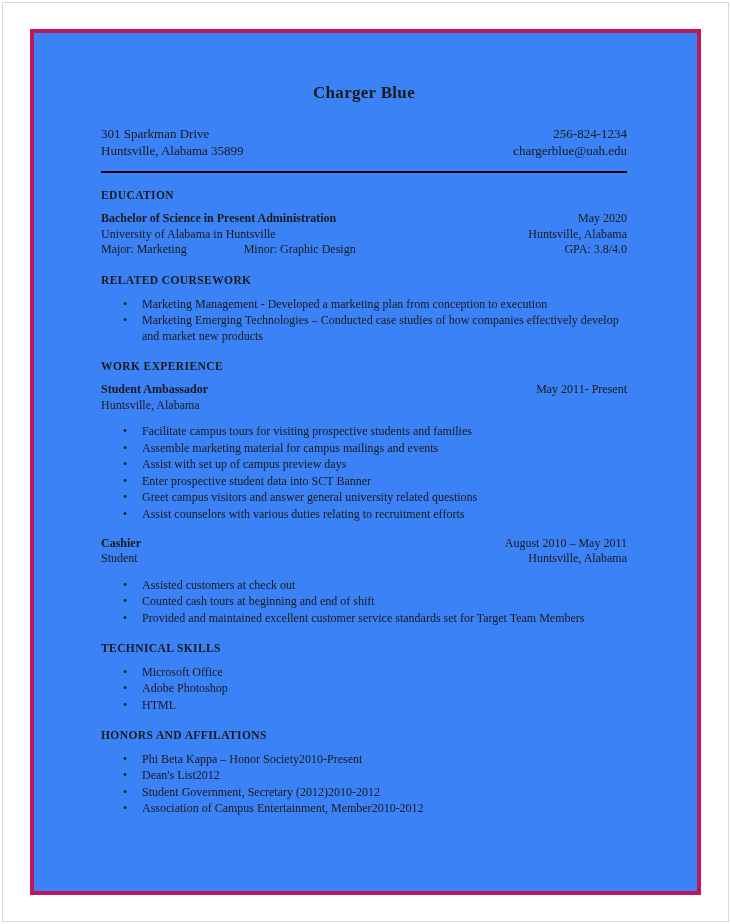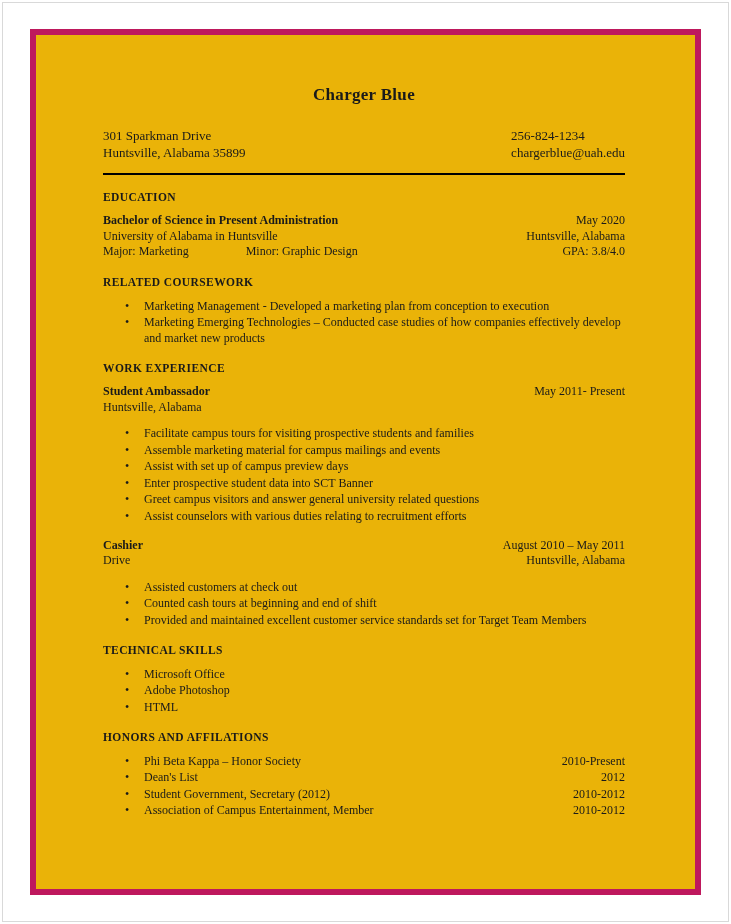--- a/index.html
+++ b/index.html
@@ -12,22 +12,22 @@
     overflow: hidden;
   }
   .outer-frame {
     position: absolute; inset: 2px;
     border: 1px solid #d9d9d9;
     pointer-events: none;
   }
   .sheet {
     position: absolute;
     left: 30px; top: 29px; right: 30px; bottom: 29px;
-    background: #eab308;
-    border: 6px solid #be185d;
+    background: #3b82f6;
+    border: 4px solid #be185d;
     box-sizing: border-box;
     padding: 50px 70px 24px 67px;
   }
   .doc-title {
     text-align: center;
     font-size: 17px;
     font-weight: bold;
     letter-spacing: 0.3px;
     margin: 0 0 22px 0;
   }
@@ -72,40 +72,40 @@
     margin-bottom: 0.5px;
   }
   ul.bullets li::before {
     content: "\2022";
     position: absolute;
     left: 0; top: 0;
     font-size: 12px;
   }
   ul.bullets li .li-row {
     display: flex;
-    justify-content: space-between;
+    justify-content: flex-start;
   }
   .job-header { margin-top: 14px; }
   .job-bullets { margin-top: 11px; }
 </style>
 </head>
 <body>
 
 <div class="outer-frame"></div>
 
 <div class="sheet">
 
   <h1 class="doc-title">Charger Blue</h1>
 
   <div class="contact-row">
     <div>
       <div>301 Sparkman Drive</div>
       <div>Huntsville, Alabama 35899</div>
     </div>
-    <div style="">
+    <div style="text-align:right">
       <div>256-824-1234</div>
       <div>chargerblue@uah.edu</div>
     </div>
   </div>
 
   <hr class="rule">
 
   <div class="section">
     <h2 class="section-heading">EDUCATION</h2>
     <div class="row">
@@ -153,21 +153,21 @@
         <li>Assist counselors with various duties relating to recruitment efforts</li>
       </ul>
     </div>
 
     <div class="job-header">
       <div class="row">
         <span class="bold">Cashier</span>
         <span>August 2010 – May 2011</span>
       </div>
       <div class="row">
-        <span>Drive</span>
+        <span>Student</span>
         <span>Huntsville, Alabama</span>
       </div>
       <ul class="bullets job-bullets">
         <li>Assisted customers at check out</li>
         <li>Counted cash tours at beginning and end of shift</li>
         <li>Provided and maintained excellent  customer service standards set for Target Team Members</li>
       </ul>
     </div>
   </div>
 

